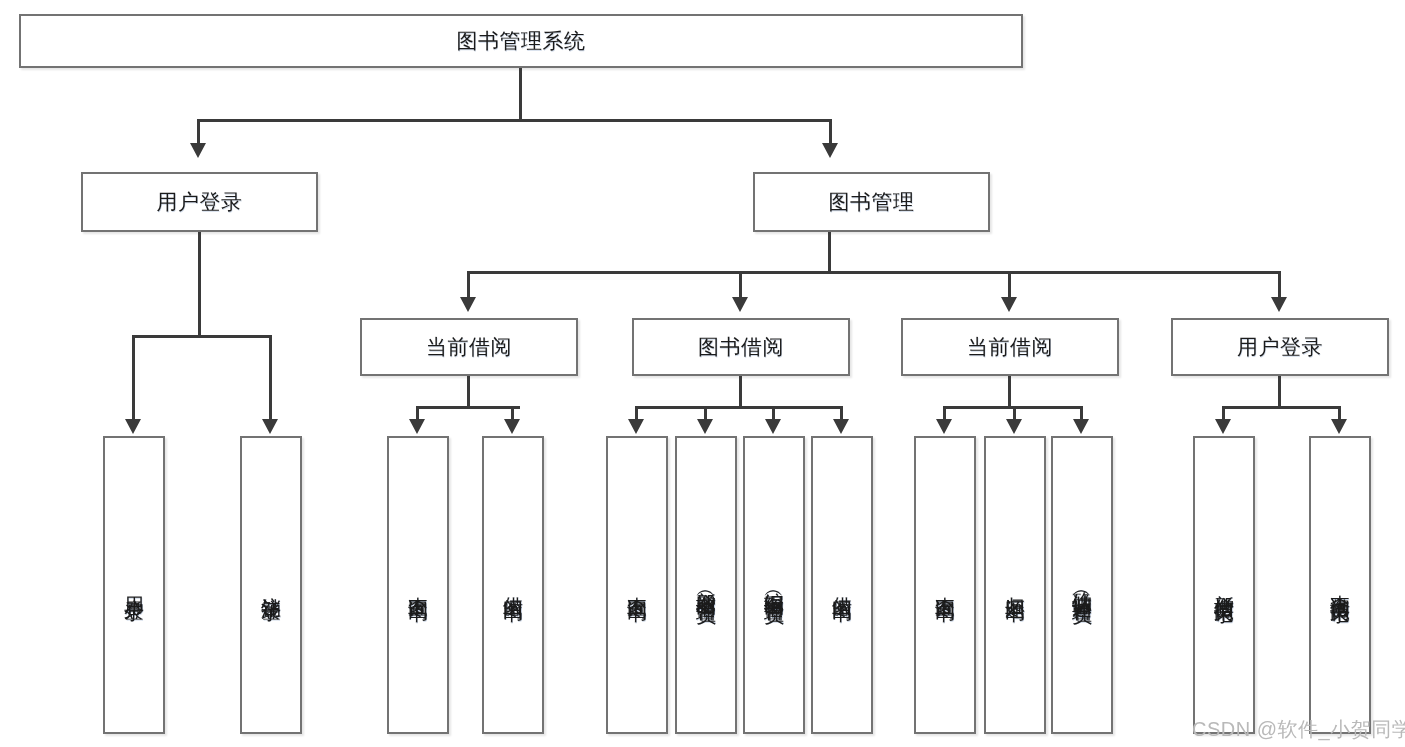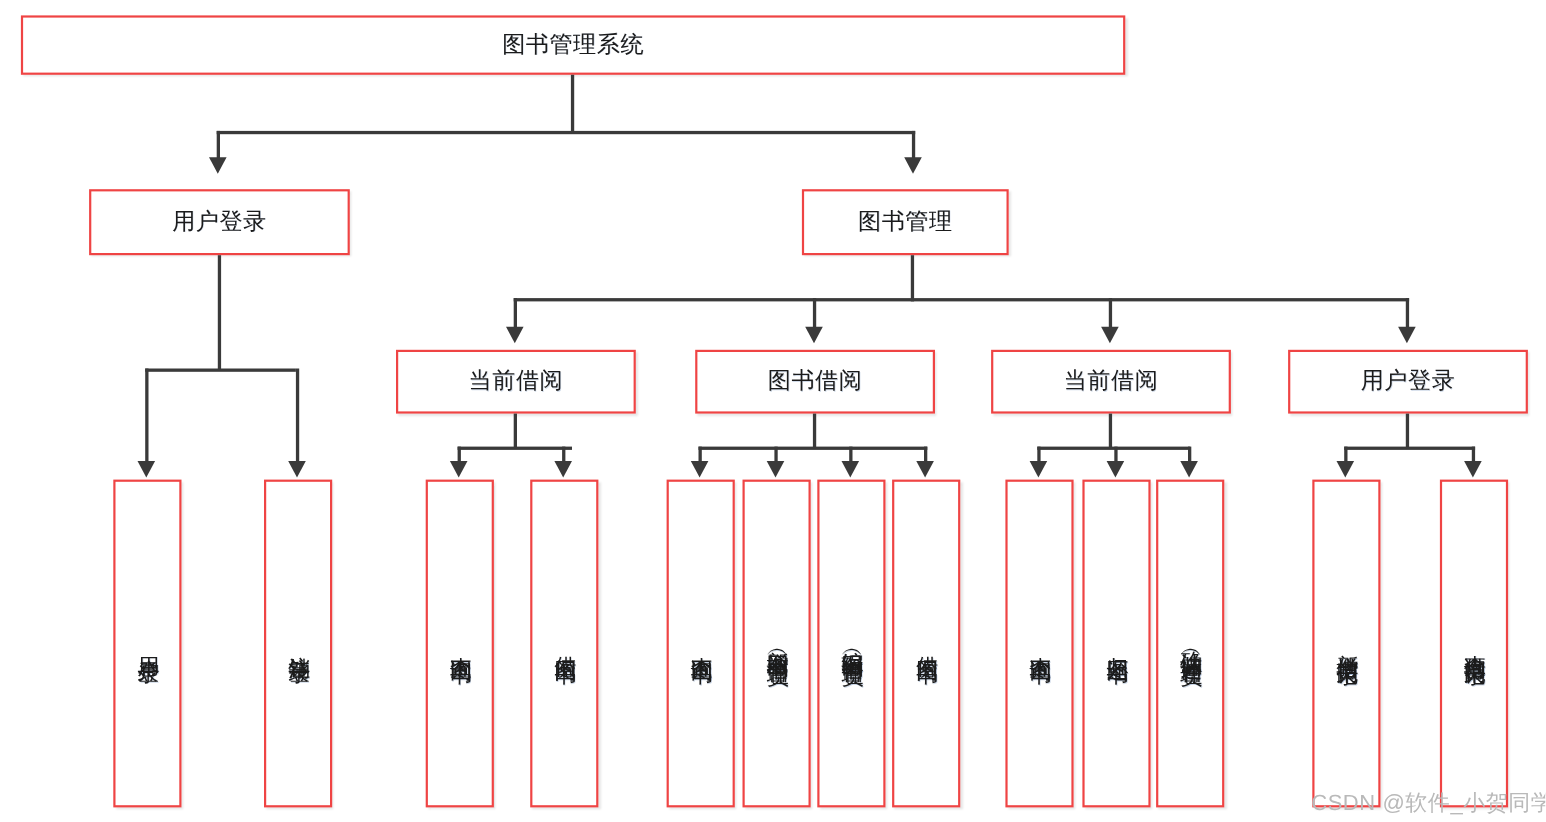--- a/index.html
+++ b/index.html
@@ -15,21 +15,21 @@
     width: 1405px;
     height: 747px;
     background: #ffffff;
     overflow: hidden;
   }
   
   .node {
     position: absolute;
     box-sizing: border-box;
     background: #ffffff;
-    border: 2px solid #ef4444;
+    border: 2px solid #737373;
     box-shadow: 2px 2px 2px rgba(0,0,0,0.10);
     display: flex;
     align-items: center;
     justify-content: center;
     color: #1b1b1b;
   }
   .node .label {
     font-size: 21px;
     line-height: 1.15;
     letter-spacing: 0.5px;
@@ -86,21 +86,21 @@
   <div class="hline" style="left:197px; top:119px; width:635px;"></div>
   <div class="vline" style="left:197px; top:119px; width:3px; height:26px;"></div>
   <div class="arrow" style="left:190px; top:143px;"></div>
   <div class="vline" style="left:829px; top:119px; width:3px; height:26px;"></div>
   <div class="arrow" style="left:822px; top:143px;"></div>
 
   <div class="node" style="left:81px; top:172px; width:237px; height:60px;">
     <span class="label">用户登录</span>
   </div>
 
-  <div class="node" style="left:729px; top:172px; width:188px; height:60px;">
+  <div class="node" style="left:753px; top:172px; width:237px; height:60px;">
     <span class="label">图书管理</span>
   </div>
 
   <div class="vline" style="left:198px; top:232px; width:3px; height:105px;"></div>
   <div class="hline" style="left:132px; top:335px; width:137px;"></div>
   <div class="vline" style="left:132px; top:335px; width:3px; height:86px;"></div>
   <div class="arrow" style="left:125px; top:419px;"></div>
   <div class="vline" style="left:269px; top:335px; width:3px; height:86px;"></div>
   <div class="arrow" style="left:262px; top:419px;"></div>
 

